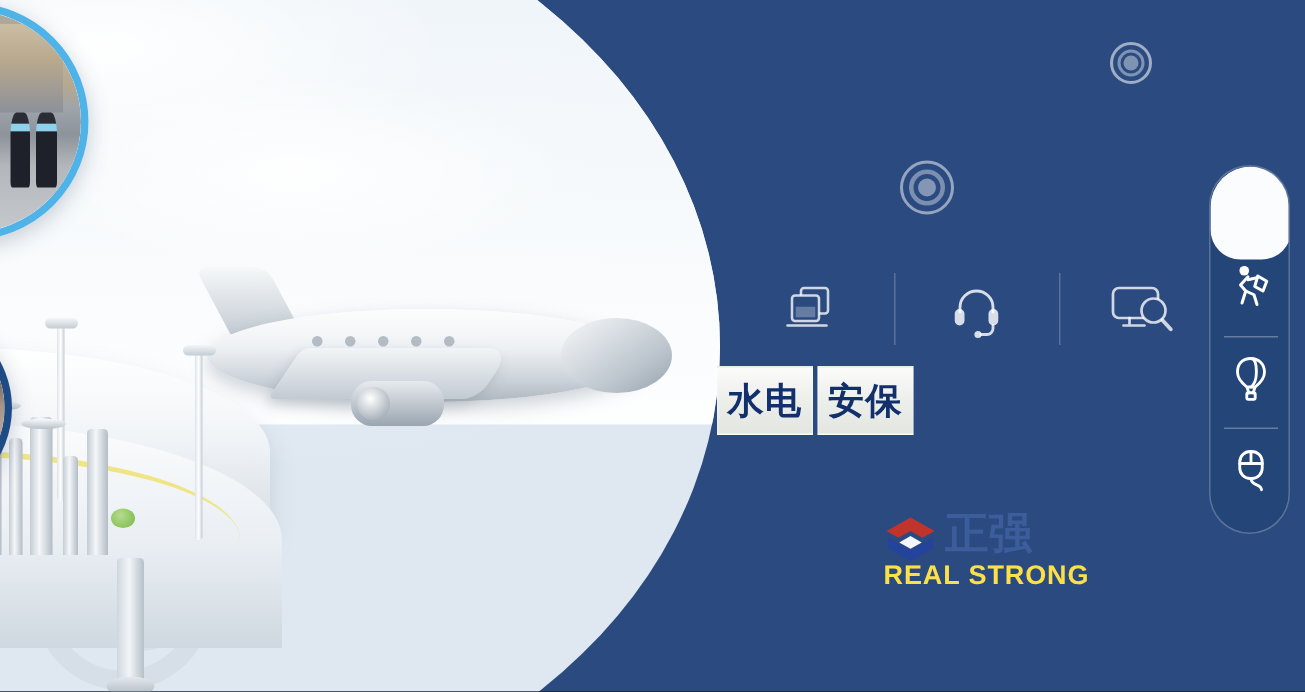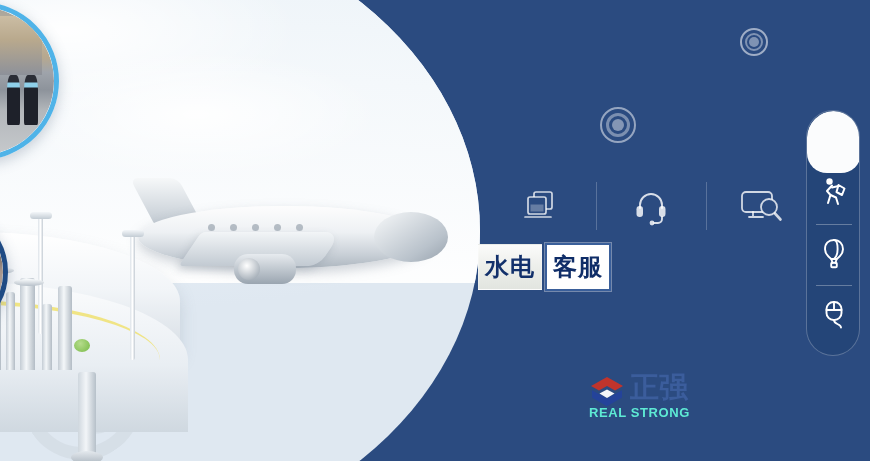--- a/index.html
+++ b/index.html
@@ -144,25 +144,25 @@
     padding:0 6px;font-family:Liberation Serif, serif;
     border:1px solid rgba(255,255,255,.25);
   }
   .tab.active{
     background:#ffffff;color:#0f2d68;
     border:2px solid #3a5f9a;min-width:61px;height:48px;margin-top:-1px;
     box-shadow:0 0 0 1px rgba(255,255,255,.35);
   }
 
   
-  .logo{position:absolute;left:588px;top:372px;width:112px;height:50px;}
+  .logo{position:absolute;left:588px;top:340px;width:112px;height:50px;}
   .logo .mark{position:absolute;left:0;top:2px;width:38px;height:38px;}
   .logo .cn{position:absolute;left:42px;top:-2px;font-size:29px;font-weight:700;color:#3b5d9c;
     font-family:"DejaVu Sans","Liberation Sans",sans-serif;letter-spacing:0;line-height:34px;}
-  .logo .en{position:absolute;left:1px;top:33px;font-size:13px;font-weight:700;color:#5eead4;
+  .logo .en{position:absolute;left:1px;top:33px;font-size:18px;font-weight:700;color:#fde047;
     letter-spacing:.6px;white-space:nowrap;}
 
   
   .sidebar{position:absolute;left:806px;top:110px;width:54px;height:246px;
     border-radius:27px;background:#244578;border:1px solid rgba(255,255,255,.25);overflow:hidden;}
   .sidebar .cap{position:absolute;left:0;top:0;width:54px;height:62px;
     background:#fbfcfd;border-radius:27px 27px 20px 20px;}
   .sb-item{position:relative;height:61px;display:flex;align-items:center;justify-content:center;}
   .sb-item + .sb-item:before{content:"";position:absolute;left:9px;top:0;width:36px;height:1px;
     background:rgba(255,255,255,.3);}
@@ -277,21 +277,21 @@
           <circle cx="31" cy="21" r="8" fill="#2b4b80"></circle>
           <path d="M37 27.5l5.5 6" stroke-linecap="round" stroke-width="2.6"></path>
         </svg>
       </span>
     </div>
 
   </div>
 
   <div class="tabs">
     <div class="tab">水电</div>
-    <div class="tab active">客服</div>
+    <div class="tab">安保</div>
   </div>
 
   <div class="logo">
     <span class="mark">
       <svg width="38" height="38" viewBox="0 0 38 38">
         <path d="M19 3 L35 12 L27 16.5 L19 12 L11 16.5 L3 12 Z" fill="#c0342c"></path>
         <path d="M3 14.5 L11 19 L19 14.8 L27 19 L19 23.4 L11 19 L3 23.5 L19 33 L35 23.5 L35 14.5 L27 19" fill="none"></path>
         <path d="M4 16.2 L19 24.6 L34 16.2 L34 23.6 L19 32.2 L4 23.6 Z" fill="#24439a"></path>
         <path d="M11.5 19.6 L19 15.4 L26.5 19.6 L19 23.9 Z" fill="#f4f6f9"></path>
       </svg>

